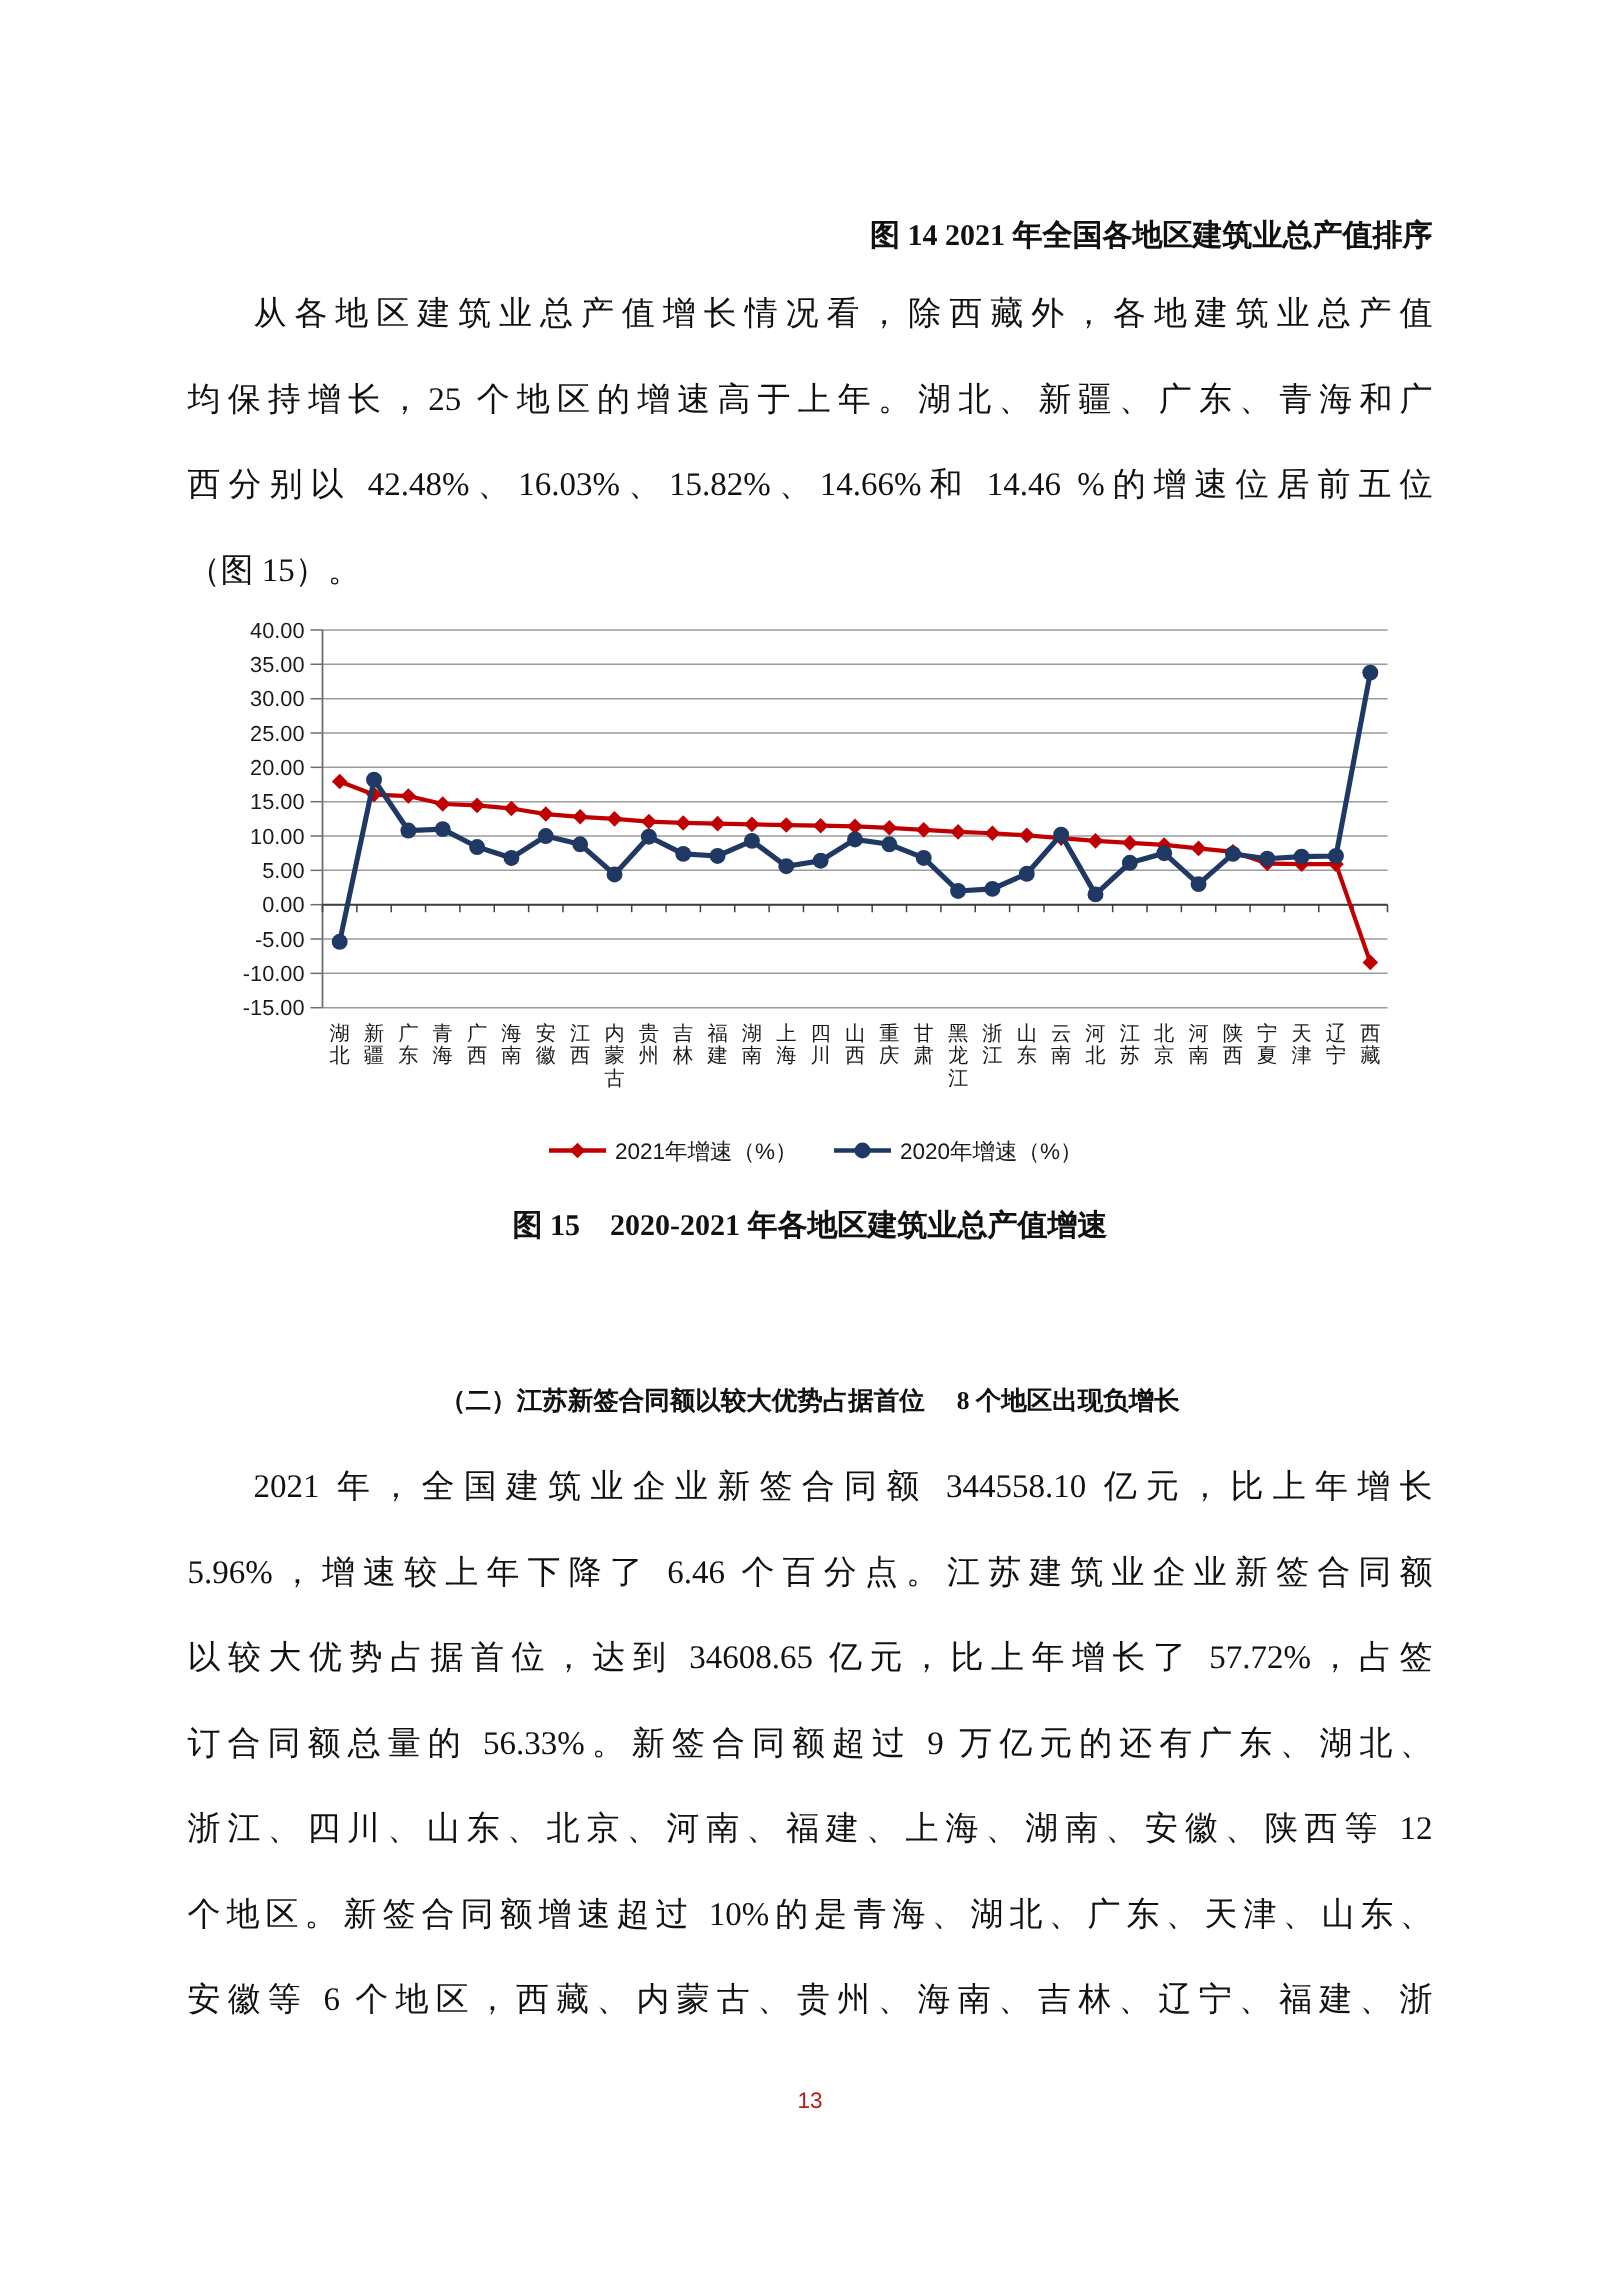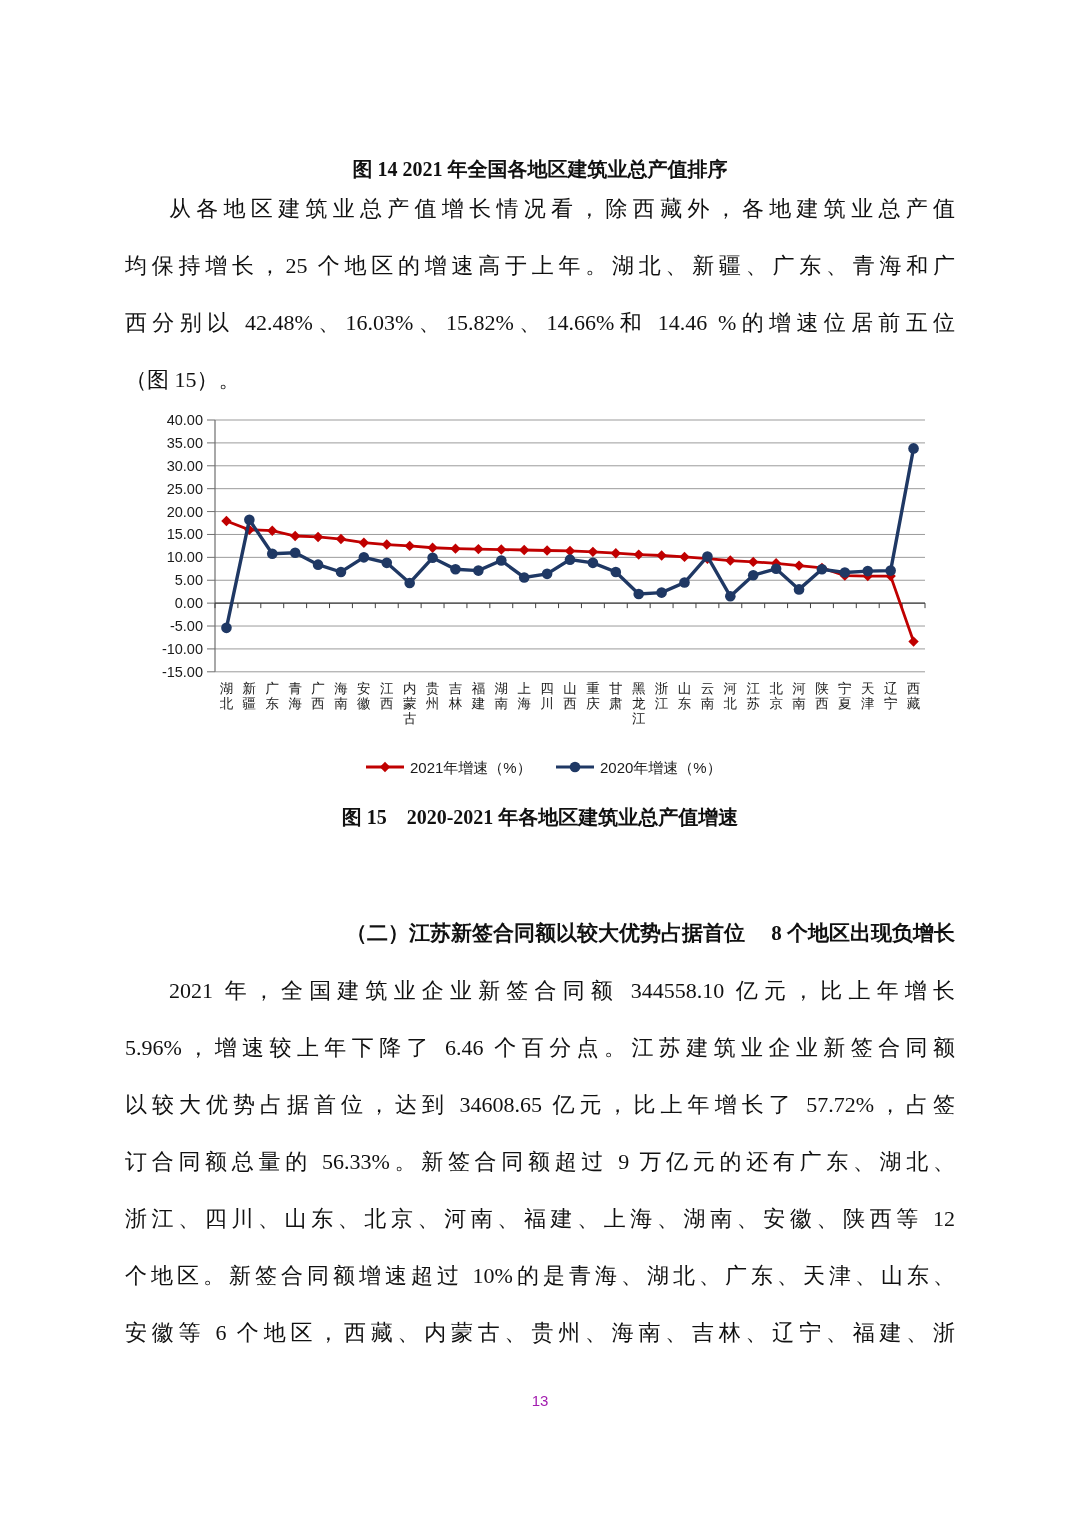--- a/index.html
+++ b/index.html
@@ -9,46 +9,46 @@
     margin:0 auto;
     background:#ffffff;
     font-family:"Liberation Serif","DejaVu Serif",serif;
     color:#111;
     overflow:hidden;
   }
   .caption{
     position:absolute;left:125px;width:830px;
     text-align:center;font-weight:bold;font-size:20px;line-height:30px;
   }
-  .fig14-caption{top:154px;}
+  .fig14-caption{top:142px;text-align:right;}
   .fig15-caption{top:802px;}
   .para{
     position:absolute;left:125px;width:830px;
     font-size:22px;line-height:57px;
   }
   .para1{top:180px;}
   .para2{top:962px;}
   .pline{text-align:justify;text-align-last:justify;}
   .pline.first{text-indent:2em;}
   .pline.shortlast{text-align-last:auto;}
   .section-heading{
     position:absolute;left:125px;top:905px;width:830px;
-    font-weight:bold;font-size:21px;line-height:57px;text-align:right;
+    font-weight:bold;font-size:17px;line-height:57px;text-align:center;
     white-space:nowrap;
   }
   .chart-svg{
     position:absolute;left:125px;top:405px;width:830px;height:395px;
   }
   .chart-svg text{
     font-family:"Liberation Sans","DejaVu Sans",sans-serif;
     fill:#1a1a1a;
   }
   .page-number{
     position:absolute;left:0;top:1392px;width:100%;
-    text-align:center;font-size:15px;color:#a21caf;
+    text-align:center;font-size:15px;color:#b91c1c;
     font-family:"Liberation Sans","DejaVu Sans",sans-serif;
   }
 </style>
 </head>
 <body>
 
 <div class="page">
 
   <div class="caption fig14-caption">图 14  2021 年全国各地区建筑业总产值排序</div>
 

